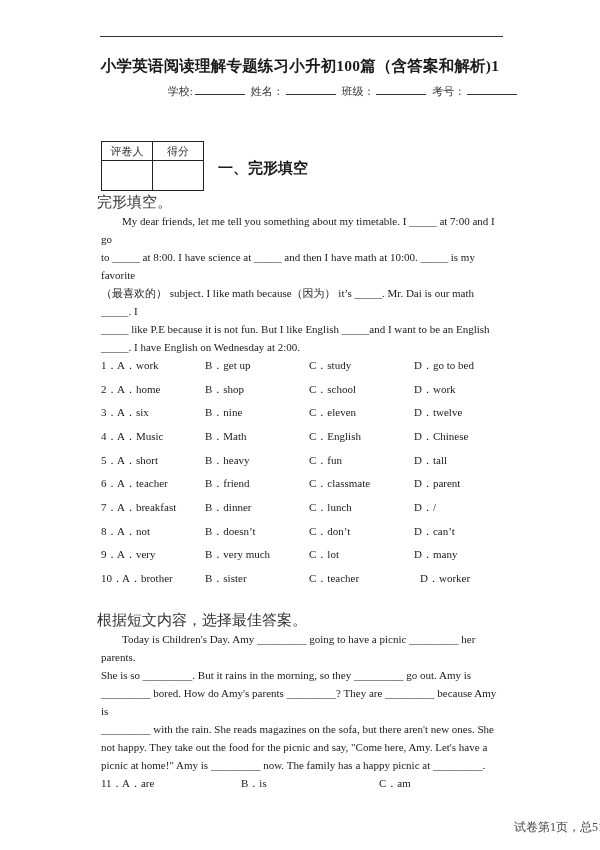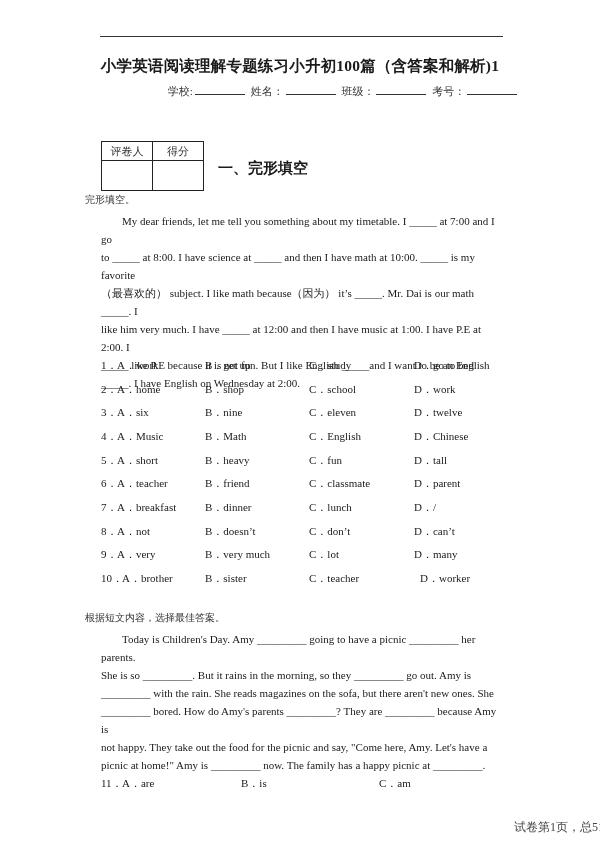--- a/index.html
+++ b/index.html
@@ -8,21 +8,21 @@
   .topline { position: absolute; left: 100px; top: 36px; width: 403px; height: 1px; background: #333; }
   .title { position: absolute; left: 0; width: 600px; top: 56px; text-align: center;
            font-size: 15.5px; font-weight: bold; letter-spacing: 0.2px; }
   .info { position: absolute; left: 0; width: 600px; top: 84px; text-align: center; font-size: 11px; color: #333; padding-left: 44px; }
   .info .blank { display: inline-block; width: 50px; border-bottom: 1px solid #333; height: 10px; margin: 0 3px 0 2px; vertical-align: baseline; }
   table.score { position: absolute; left: 101px; top: 141px; border-collapse: collapse; font-size: 11px; padding-left: 48px; }
   table.score td { border: 1.5px solid #222; width: 48px; text-align: center; color: #333; }
   table.score tr.h td { height: 16px; }
   table.score tr.b td { height: 27px; }
   .sec { position: absolute; left: 218px; top: 159px; font-size: 15px; font-weight: bold; font-family: "DejaVu Sans", sans-serif; }
-  .inst { position: absolute; left: 85px; font-size: 10px; color: #333; }
+  .inst { position: absolute; left: 97px; font-size: 15px; color: #333; }
   .para { position: absolute; left: 101px; width: 400px; font-size: 11px; line-height: 18px; }
   .para p { margin: 0; }
   .row { position: absolute; left: 101px; width: 400px; font-size: 11px; height: 16px; }
   .row span { position: absolute; top: 0; white-space: nowrap; }
   .footer { position: absolute; left: 16px; width: 600px; top: 819px; text-align: right; font-size: 12px; color: #444; }
 </style>
 </head>
 <body>
 
 <div class="topline"></div>
@@ -46,21 +46,20 @@
   </tr>
 </tbody>
   </table>
 <div class="sec">一、完形填空</div>
 <div class="inst" style="top:193px;">完形填空。</div>
 
 <div class="para" style="top:212px;">
   <p style="text-indent:21px;">My dear friends, let me tell you something about my timetable. I _____ at 7:00 and I go</p>
   <p>to _____ at 8:00. I have science at _____ and then I have math at 10:00. _____ is my favorite</p>
   <p>（最喜欢的） subject. I like math because（因为） it’s _____. Mr. Dai is our math _____. I</p>
-  <p>like him very much. I have _____ at 12:00 and then I have music at 1:00. I have P.E at 2:00. I</p>
   <p>_____ like P.E because it is not fun. But I like English _____and I want to be an English</p>
   <p>_____. I have English on Wednesday at 2:00.</p>
 </div>
 
 <div class="row" style="top:358px;">
   <span style="left:0">1．</span>
   <span style="left:16px">A．work</span>
   <span style="left:104px">B．get up</span>
   <span style="left:208px">C．study</span>
   <span style="left:313px">D．go to bed</span>
@@ -127,22 +126,22 @@
   <span style="left:104px">B．sister</span>
   <span style="left:208px">C．teacher</span>
   <span style="left:319px">D．worker</span>
 </div>
 
 <div class="inst" style="top:611px;">根据短文内容，选择最佳答案。</div>
 
 <div class="para" style="top:630px;">
   <p style="text-indent:21px;">Today is Children's Day. Amy _________ going to have a picnic _________ her parents.</p>
   <p>She is so _________. But it rains in the morning, so they _________ go out. Amy is</p>
+  <p>_________ bored. How do Amy's parents _________? They are _________ because Amy is</p>
   <p>_________ with the rain. She reads magazines on the sofa, but there aren't new ones. She</p>
-  <p>_________ bored. How do Amy's parents _________? They are _________ because Amy is</p>
   <p>not happy. They take out the food for the picnic and say, "Come here, Amy. Let's have a</p>
   <p>picnic at home!" Amy is _________ now. The family has a happy picnic at _________.</p>
 </div>
 
 <div class="row" style="top:776px;">
   <span style="left:0">11．</span>
   <span style="left:21px">A．are</span>
   <span style="left:140px">B．is</span>
   <span style="left:278px">C．am</span>
 </div>

